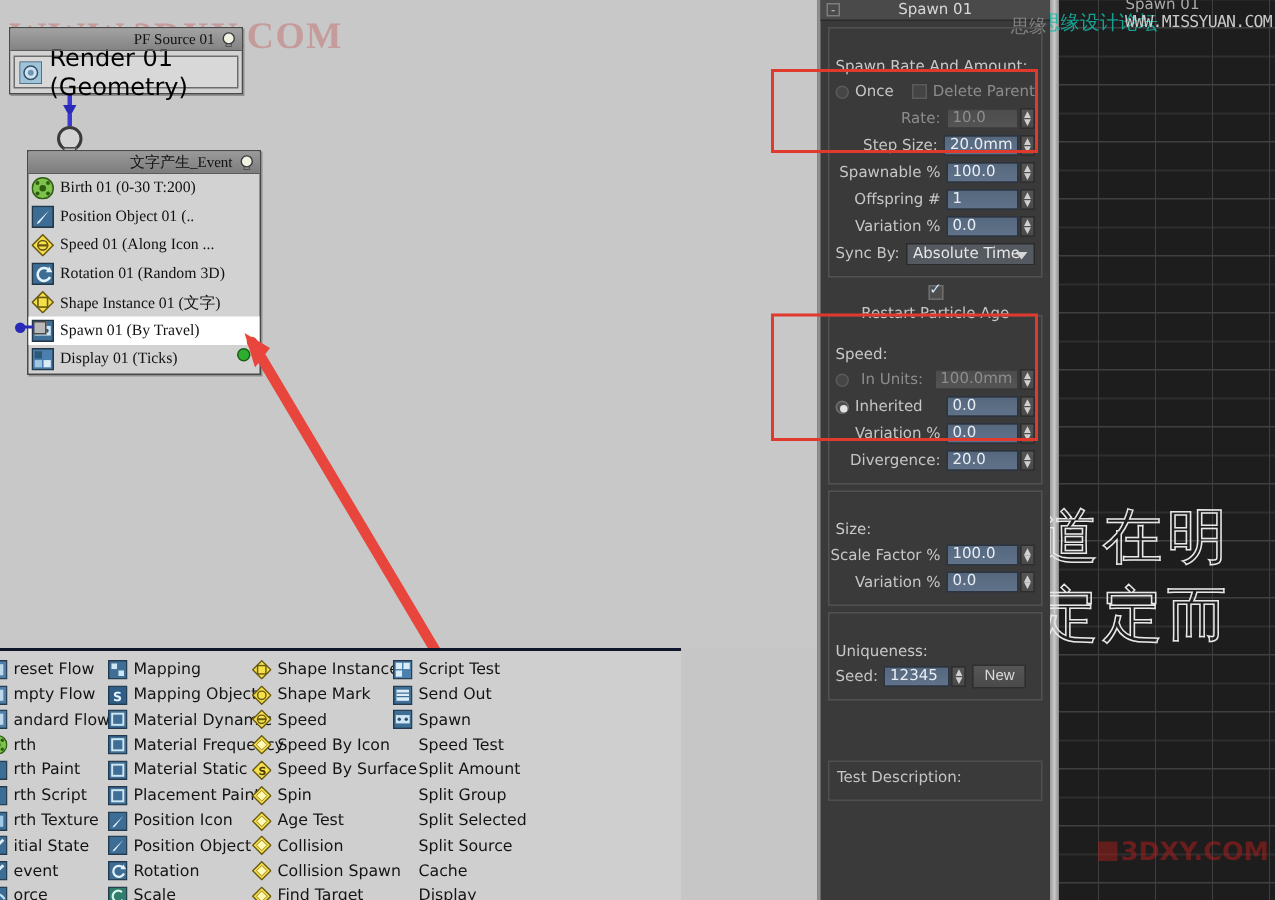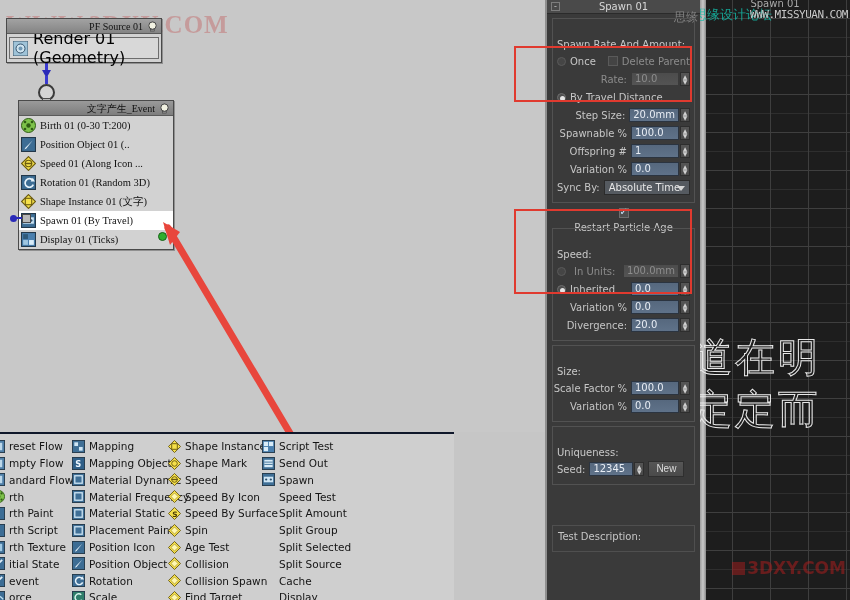--- a/index.html
+++ b/index.html
@@ -669,24 +669,20 @@
 
 
       <div class="row flexr">
         <span class="lab dim">Rate:</span>
         <span class="spin">
           <span class="field dim">10.0</span>
           <span class="arrows">▲<br>▼</span>
         </span>
       </div>
 
-      <div class="row">
-        <span class="radio on"></span>
-        <span class="lab">By Travel Distance</span>
-      </div>
 
       <div class="row flexr">
         <span class="lab">Step Size:</span>
         <span class="spin">
           <span class="field">20.0mm</span>
           <span class="arrows">▲<br>▼</span>
         </span>
       </div>
 
       <div class="row flexr">

